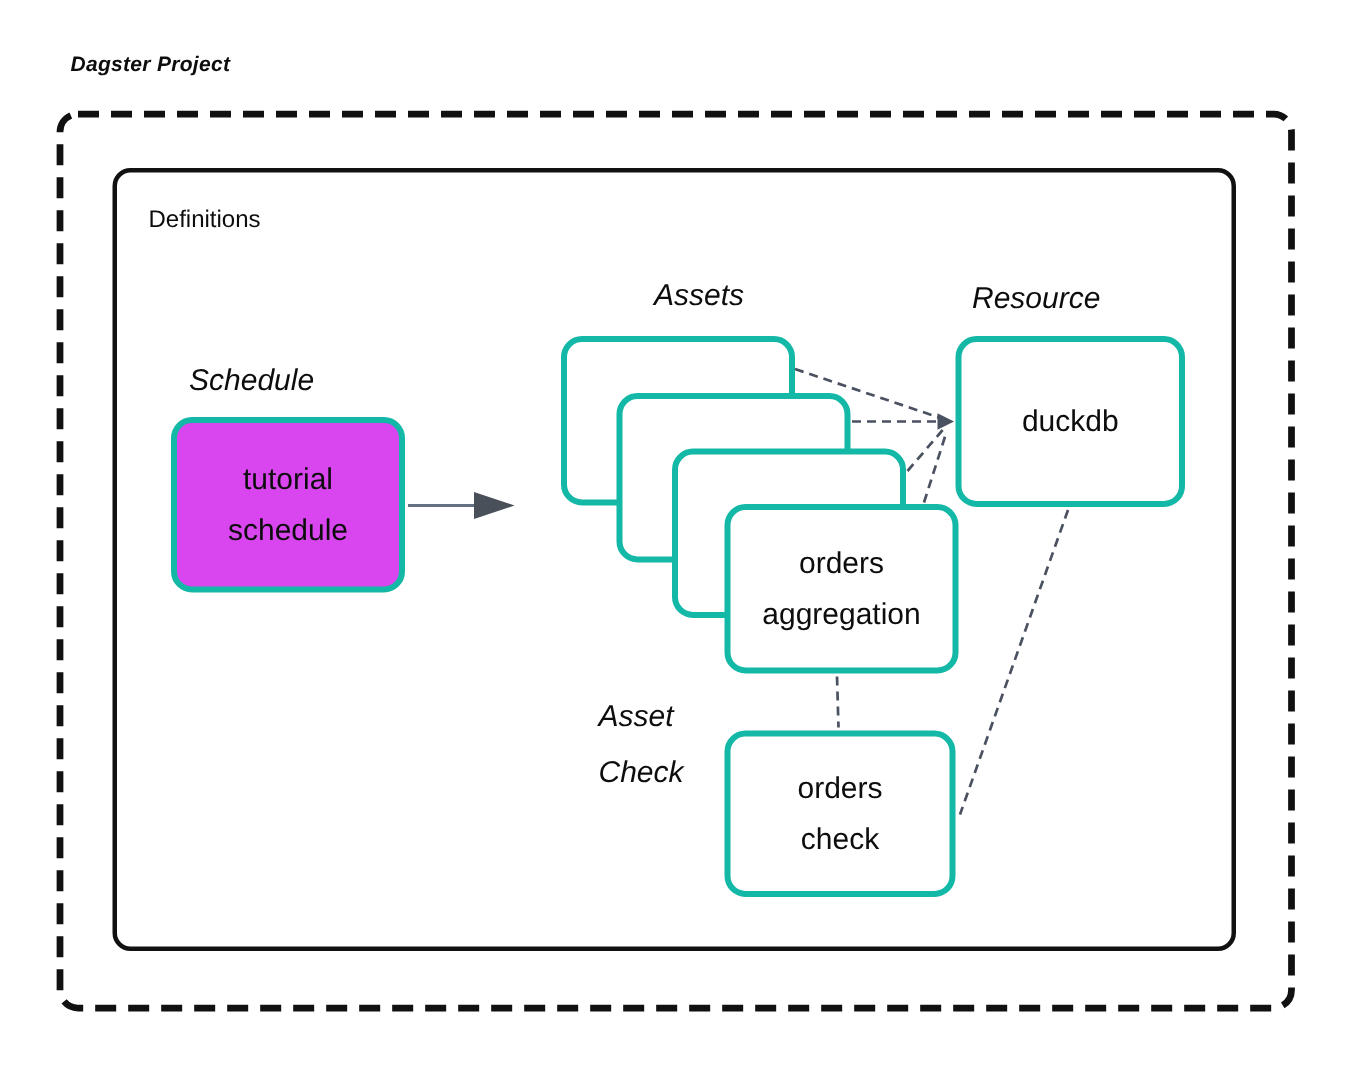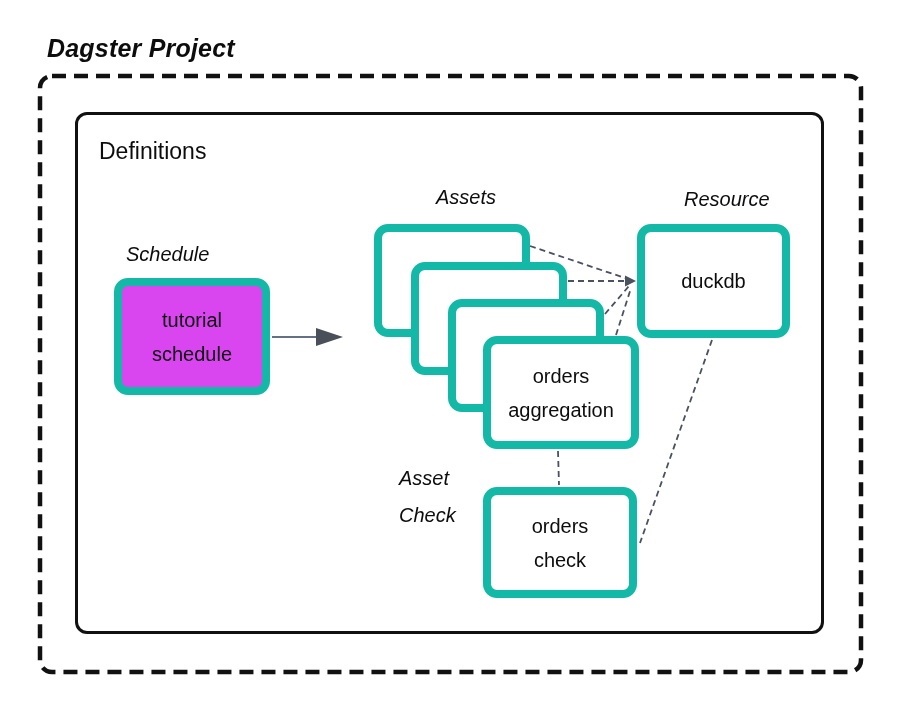--- a/index.html
+++ b/index.html
@@ -13,56 +13,56 @@
     height: 713px;
     background: #ffffff;
     font-family: "Liberation Sans", sans-serif;
     color: #0d0d0d;
     overflow: hidden;
   }
   .diagram-title {
     position: absolute;
     left: 47px;
     top: 34px;
-    font-size: 25px;
+    font-size: 14px;
     font-style: italic;
     font-weight: 600;
     letter-spacing: 0.2px;
   }
   .definitions-box {
     position: absolute;
     left: 75px;
     top: 112px;
     width: 743px;
     height: 516px;
     border: 3.5px solid #111111;
     border-radius: 12px;
     background: #ffffff;
   }
   .definitions-label {
     position: absolute;
     left: 99px;
     top: 138px;
-    font-size: 23px;
+    font-size: 16px;
     font-weight: 400;
   }
   .group-label {
     position: absolute;
     font-size: 20px;
     font-style: italic;
     font-weight: 500;
     white-space: nowrap;
   }
   .label-schedule { left: 126px; top: 243px; }
   .label-assets   { left: 388px; top: 186px; margin-left: 48px; }
-  .label-resource { left: 648px; top: 188px; margin-left: 36px; }
+  .label-resource { left: 648px; top: 188px; }
   .label-asset-check { left: 399px; top: 460px; line-height: 37px; }
   .node {
     position: absolute;
-    border: 8px solid #14b8a6;
+    border: 4px solid #14b8a6;
     border-radius: 14px;
     background: #ffffff;
     display: flex;
     flex-direction: column;
     align-items: center;
     justify-content: center;
     font-size: 20px;
     line-height: 34px;
     text-align: center;
     box-sizing: border-box;

